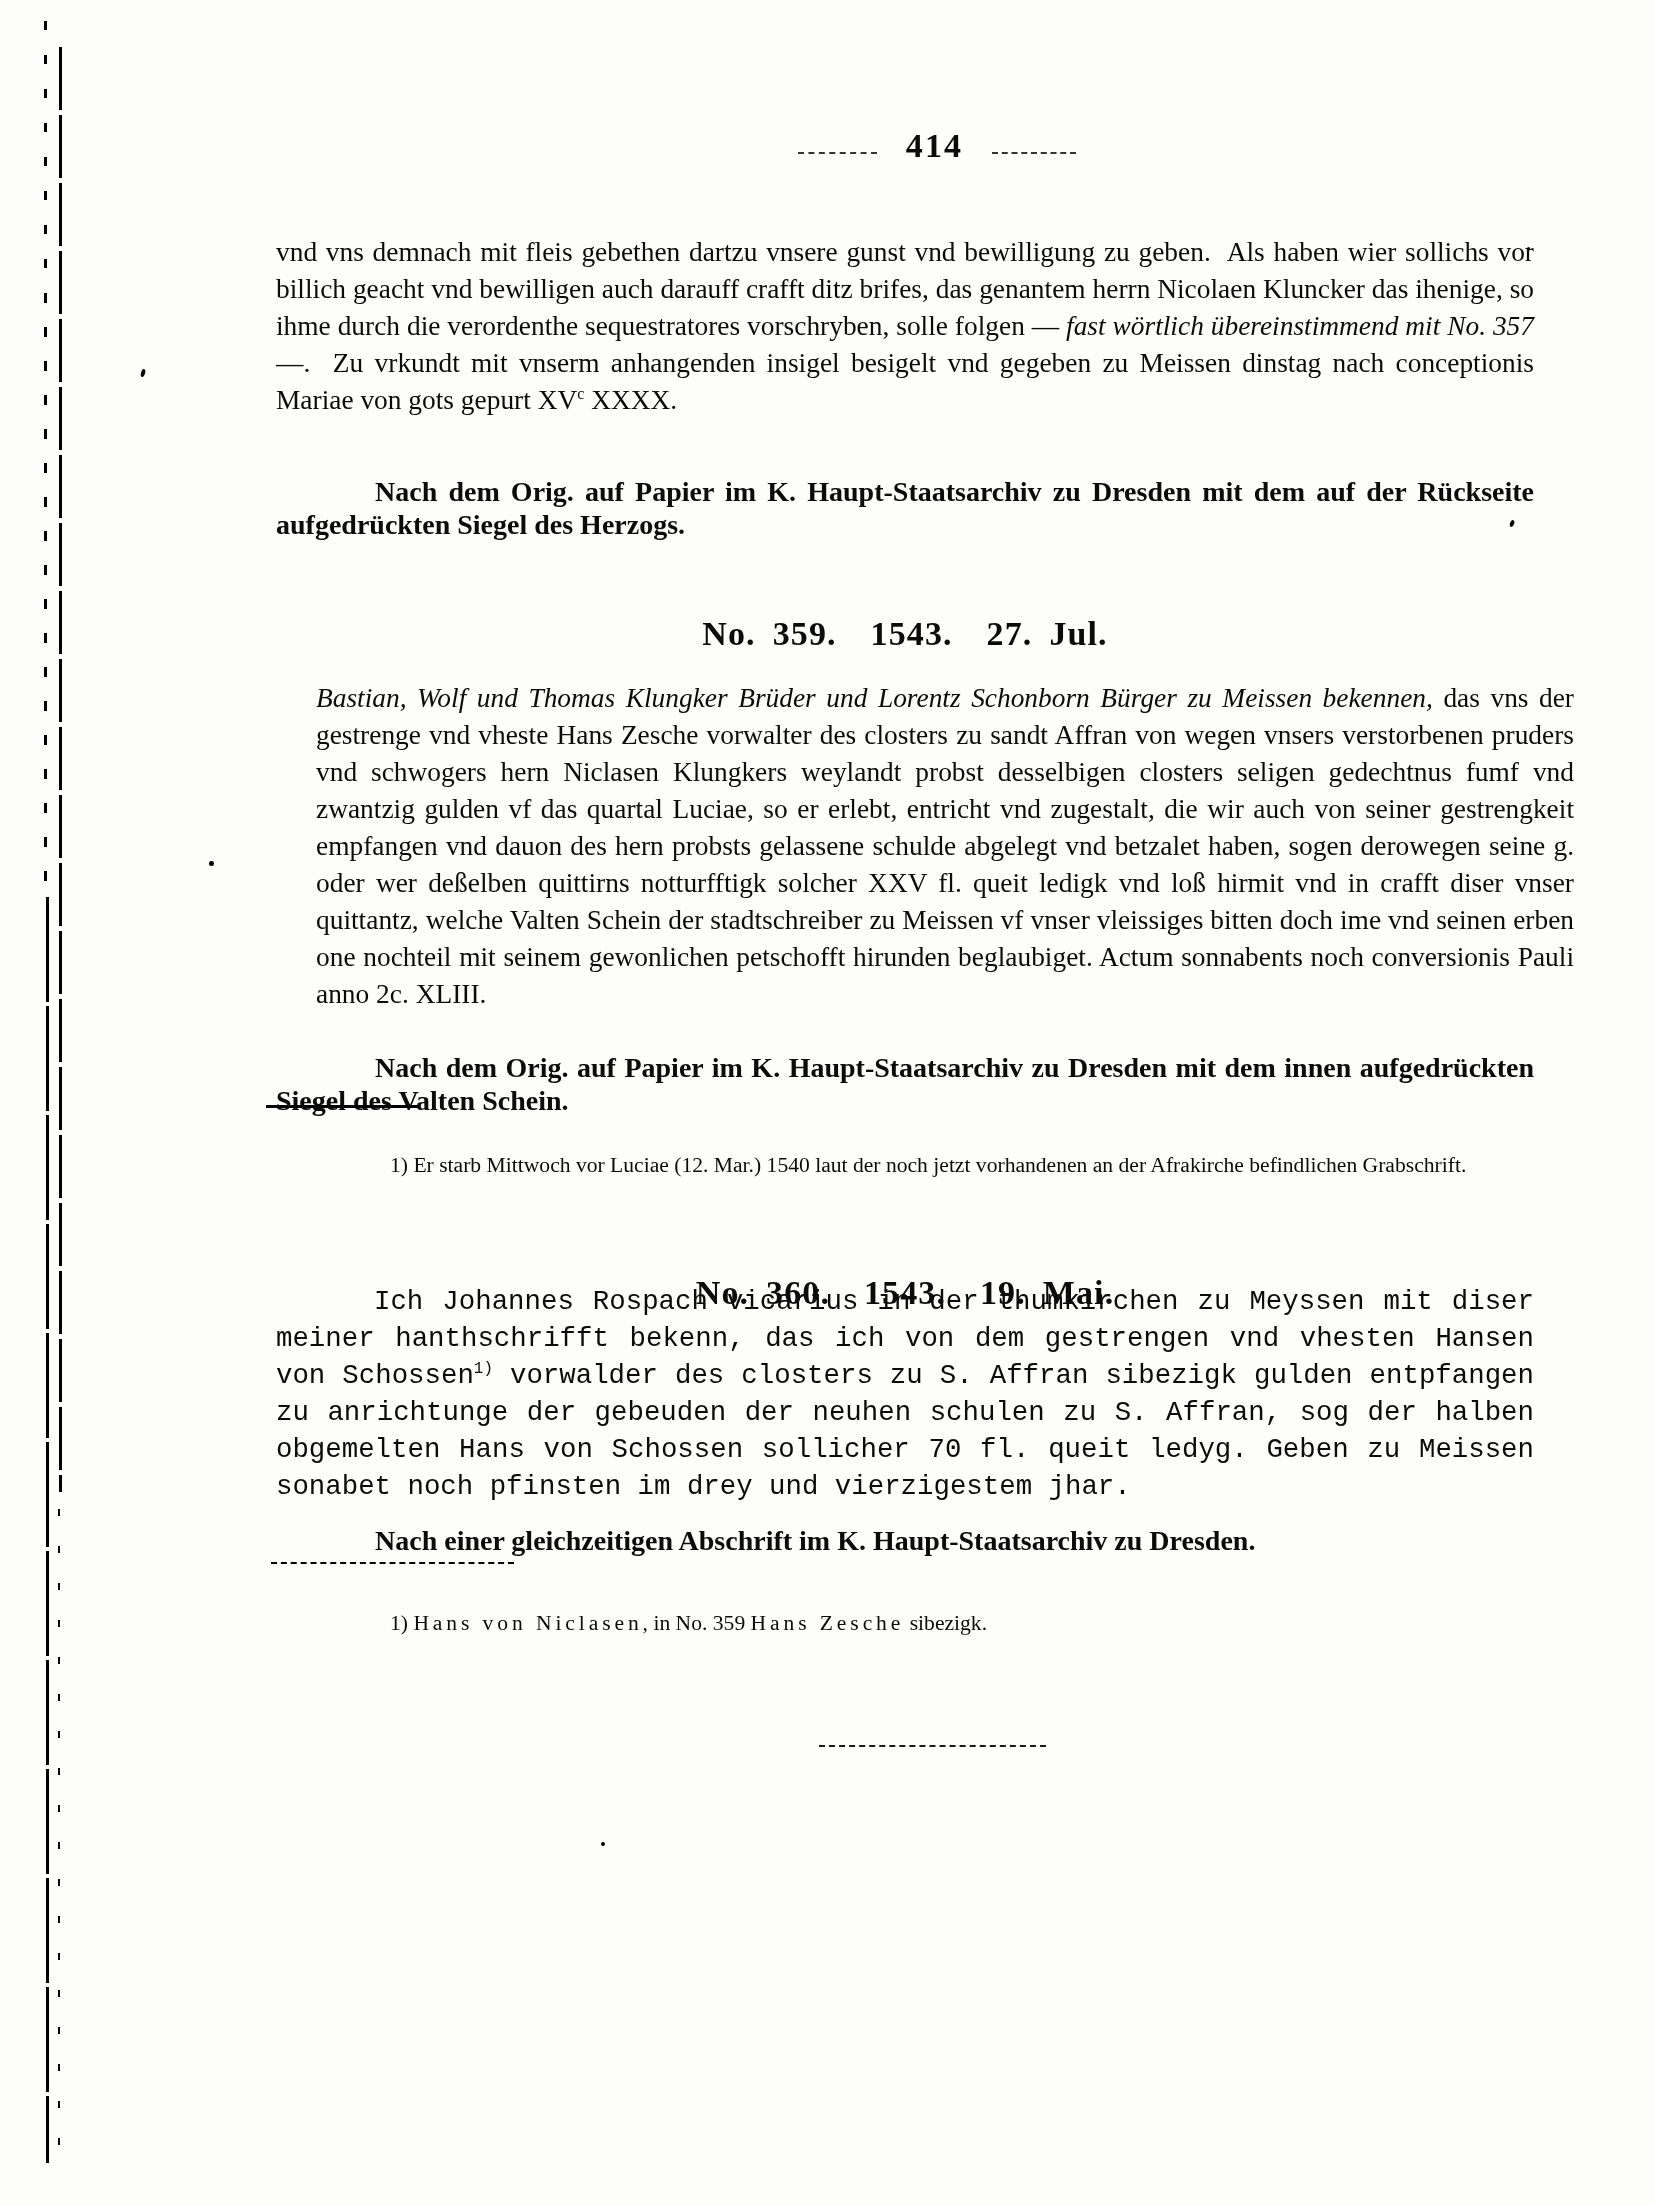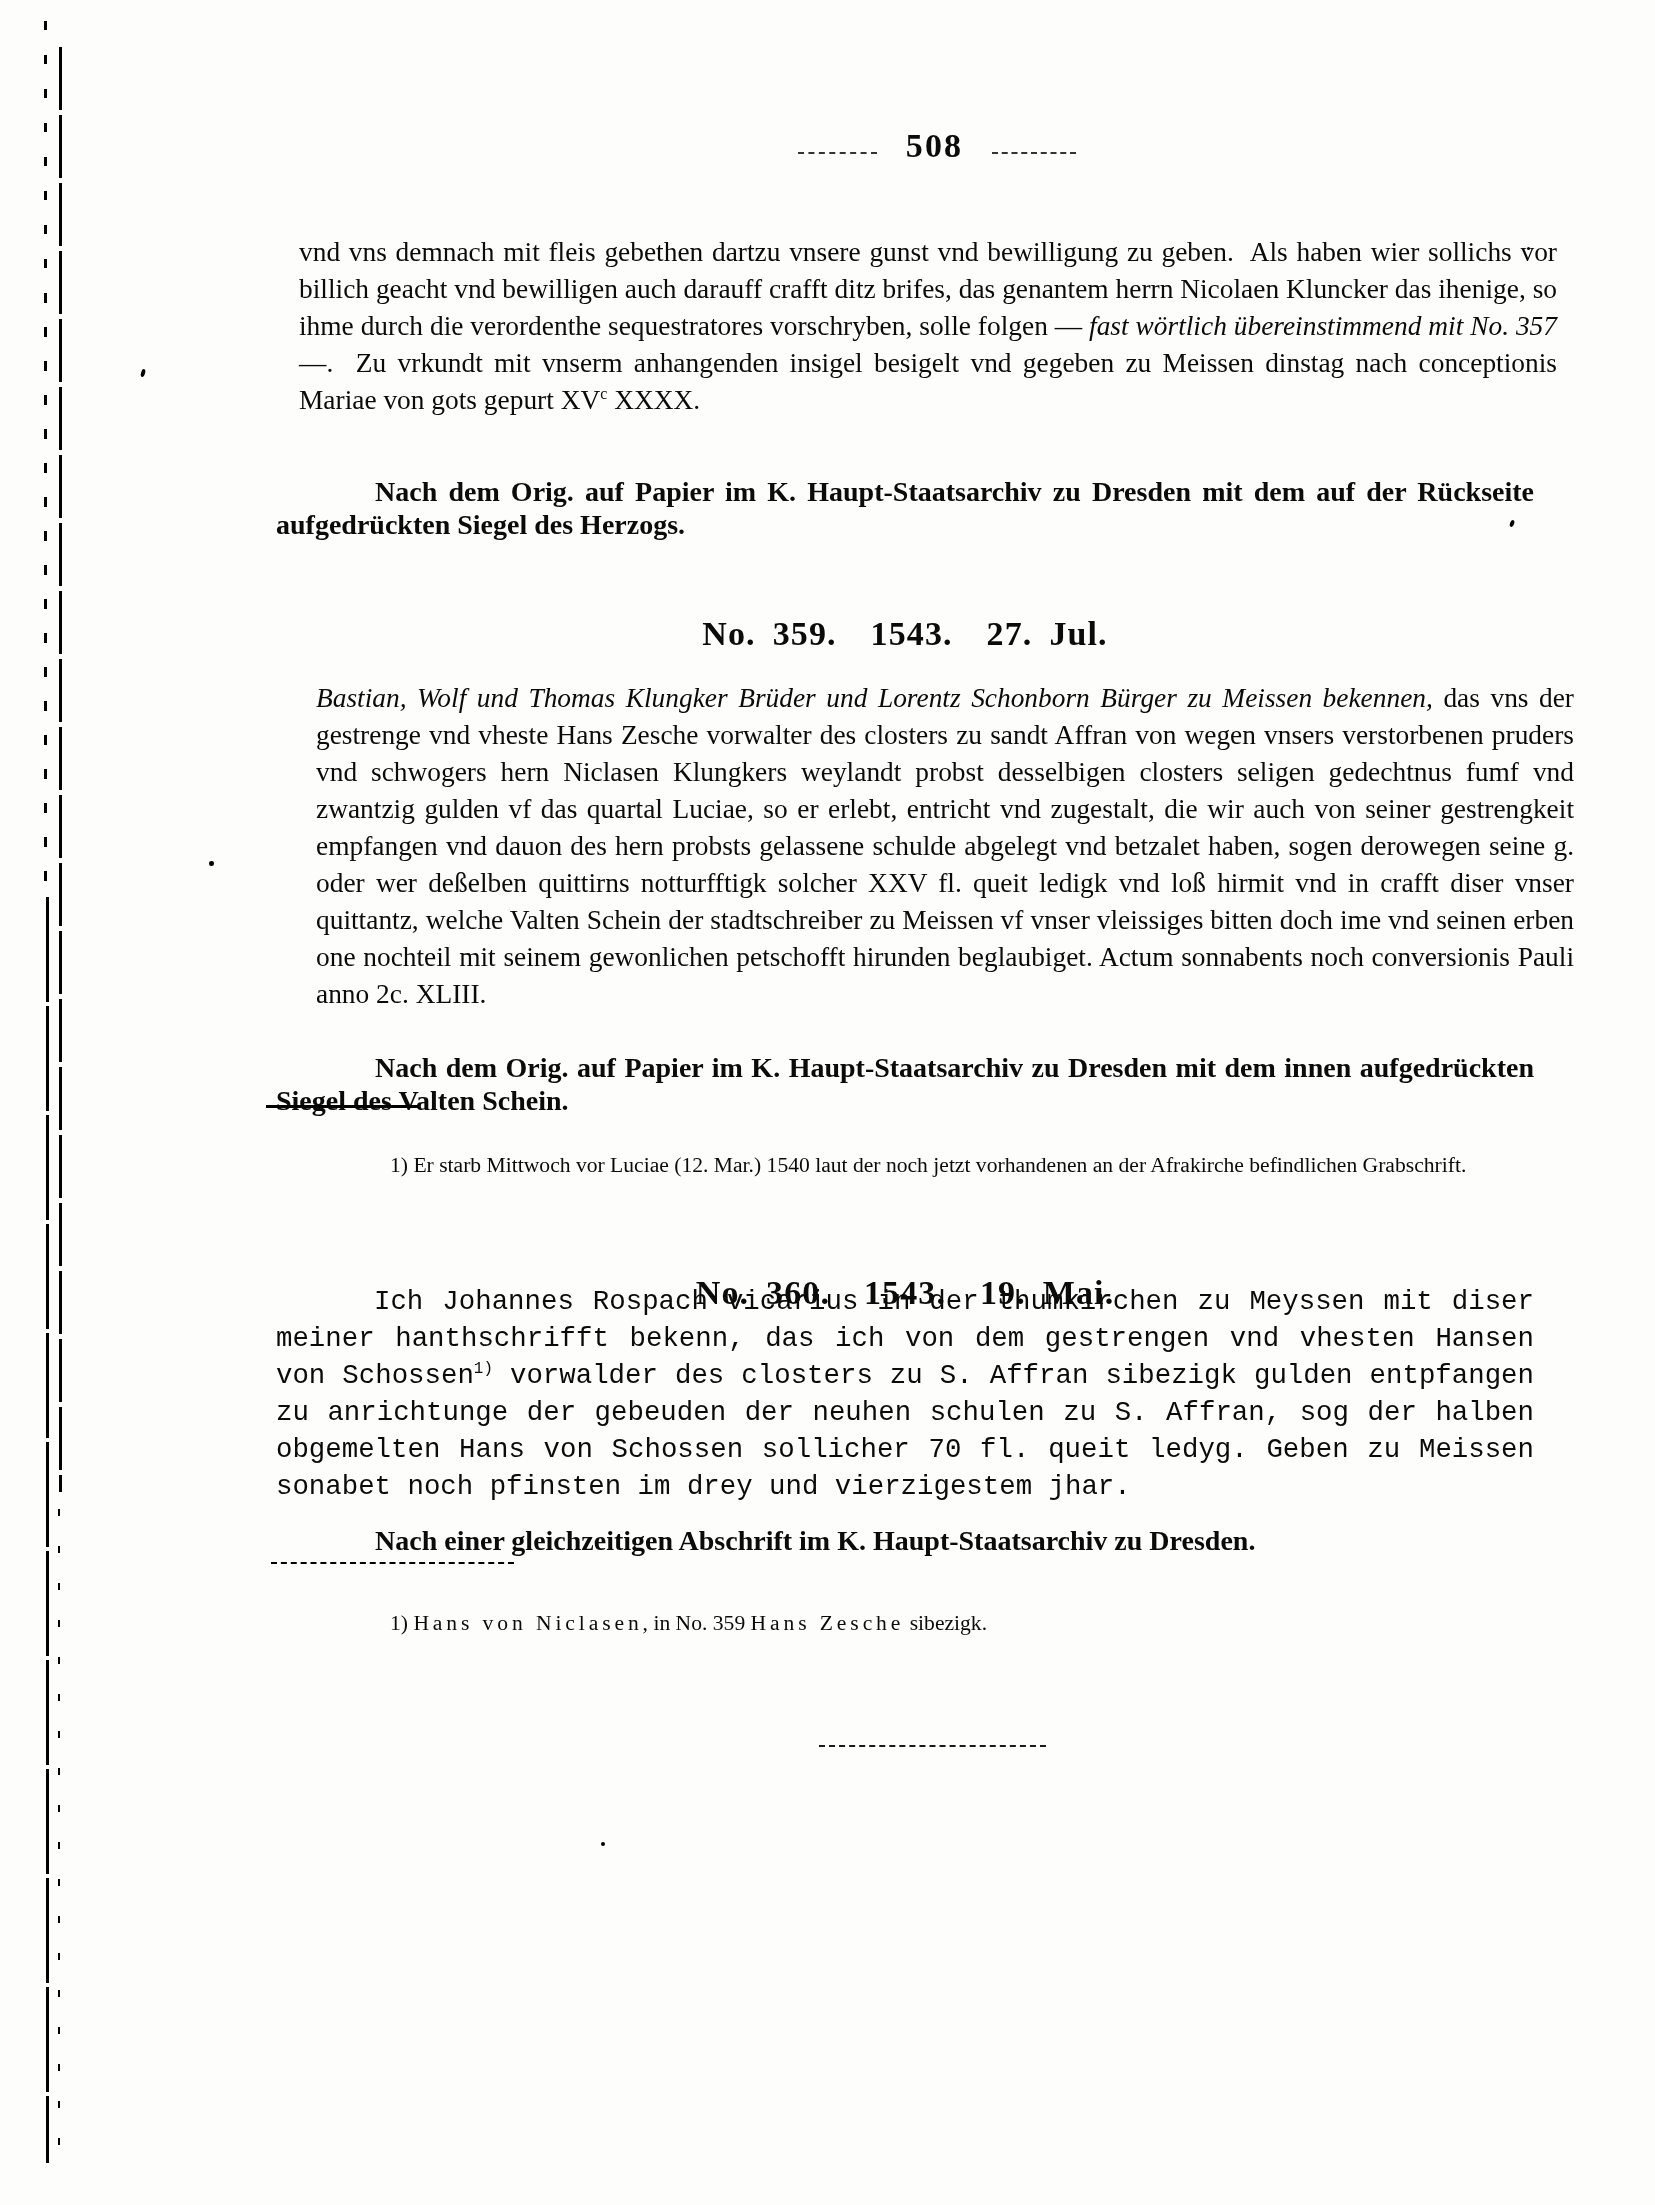--- a/index.html
+++ b/index.html
@@ -34,21 +34,21 @@
   }
   .hdr-dash.left  { width: 79px; }
   .hdr-dash.right { width: 84px; }
 
   
   .body-par {
     font-size: 27.4px; line-height: 37px;
     text-align: justify; text-align-last: left;
     white-space: pre-wrap;
   }
-  .par1   { top: 207px; margin-left: 23px;  }
+  .par1   { top: 207px;  }
   .par359 { top: 653px; margin-left: 40px; }
   .par360 { top: 1256px; text-indent: 98px; font-family: Liberation Mono, monospace; }
 
   .it { font-style: italic; }
   sup.sc {
     font-size: 58%; vertical-align: super; line-height: 0;
   }
 
   
   .note {
@@ -137,21 +137,21 @@
 <div class="speck speck1"></div>
 <div class="speck speck2"></div>
 <div class="speck speck3"></div>
 <div class="speck speck4"></div>
 <div class="speck speck5"></div>
 
 <div class="content">
 
   <div class="block page-header">
     <span class="hdr-dash left"></span>
-    <span class="pagenum">508</span>
+    <span class="pagenum">414</span>
     <span class="hdr-dash right"></span>
   </div>
 
   <p class="block body-par par1"><span>vnd vns demnach mit fleis gebethen dartzu vnsere gunst vnd bewilligung zu geben.  Als haben wier sollichs vor billich geacht vnd bewilligen auch darauff crafft ditz brifes, das genantem herrn Nicolaen Kluncker das ihenige, so ihme durch die verordenthe sequestratores vorschryben, solle folgen — </span><span class="it">fast wörtlich übereinstimmend mit No. 357</span><span> —.  Zu vrkundt mit vnserm anhangenden insigel besigelt vnd gegeben zu Meissen dinstag nach conceptionis Mariae von gots gepurt XV</span><sup class="sc">c</sup><span> XXXX.</span></p>
 
   <p class="block note note1">Nach dem Orig. auf Papier im K. Haupt-Staatsarchiv zu Dresden mit dem auf der Rückseite aufgedrückten Siegel des Herzogs.</p>
 
   <h2 class="block heading h359">No. 359.  1543.  27. Jul.</h2>
 
   <p class="block body-par par359"><span class="it">Bastian, Wolf und Thomas Klungker Brüder und Lorentz Schonborn Bürger zu Meissen bekennen,</span><span> das vns der gestrenge vnd vheste Hans Zesche vorwalter des closters zu sandt Affran von wegen vnsers verstorbenen pruders vnd schwogers hern Niclasen Klungkers weylandt probst desselbigen closters seligen gedechtnus fumf vnd zwantzig gulden vf das quartal Luciae, so er erlebt, entricht vnd zugestalt, die wir auch von seiner gestrengkeit empfangen vnd dauon des hern probsts gelassene schulde abgelegt vnd betzalet haben, sogen derowegen seine g. oder wer deßelben quittirns notturfftigk solcher XXV fl. queit ledigk vnd loß hirmit vnd in crafft diser vnser quittantz, welche Valten Schein der stadtschreiber zu Meissen vf vnser vleissiges bitten doch ime vnd seinen erben one nochteil mit seinem gewonlichen petschofft hirunden beglaubiget. Actum sonnabents noch conversionis Pauli anno 2c. XLIII.</span></p>

